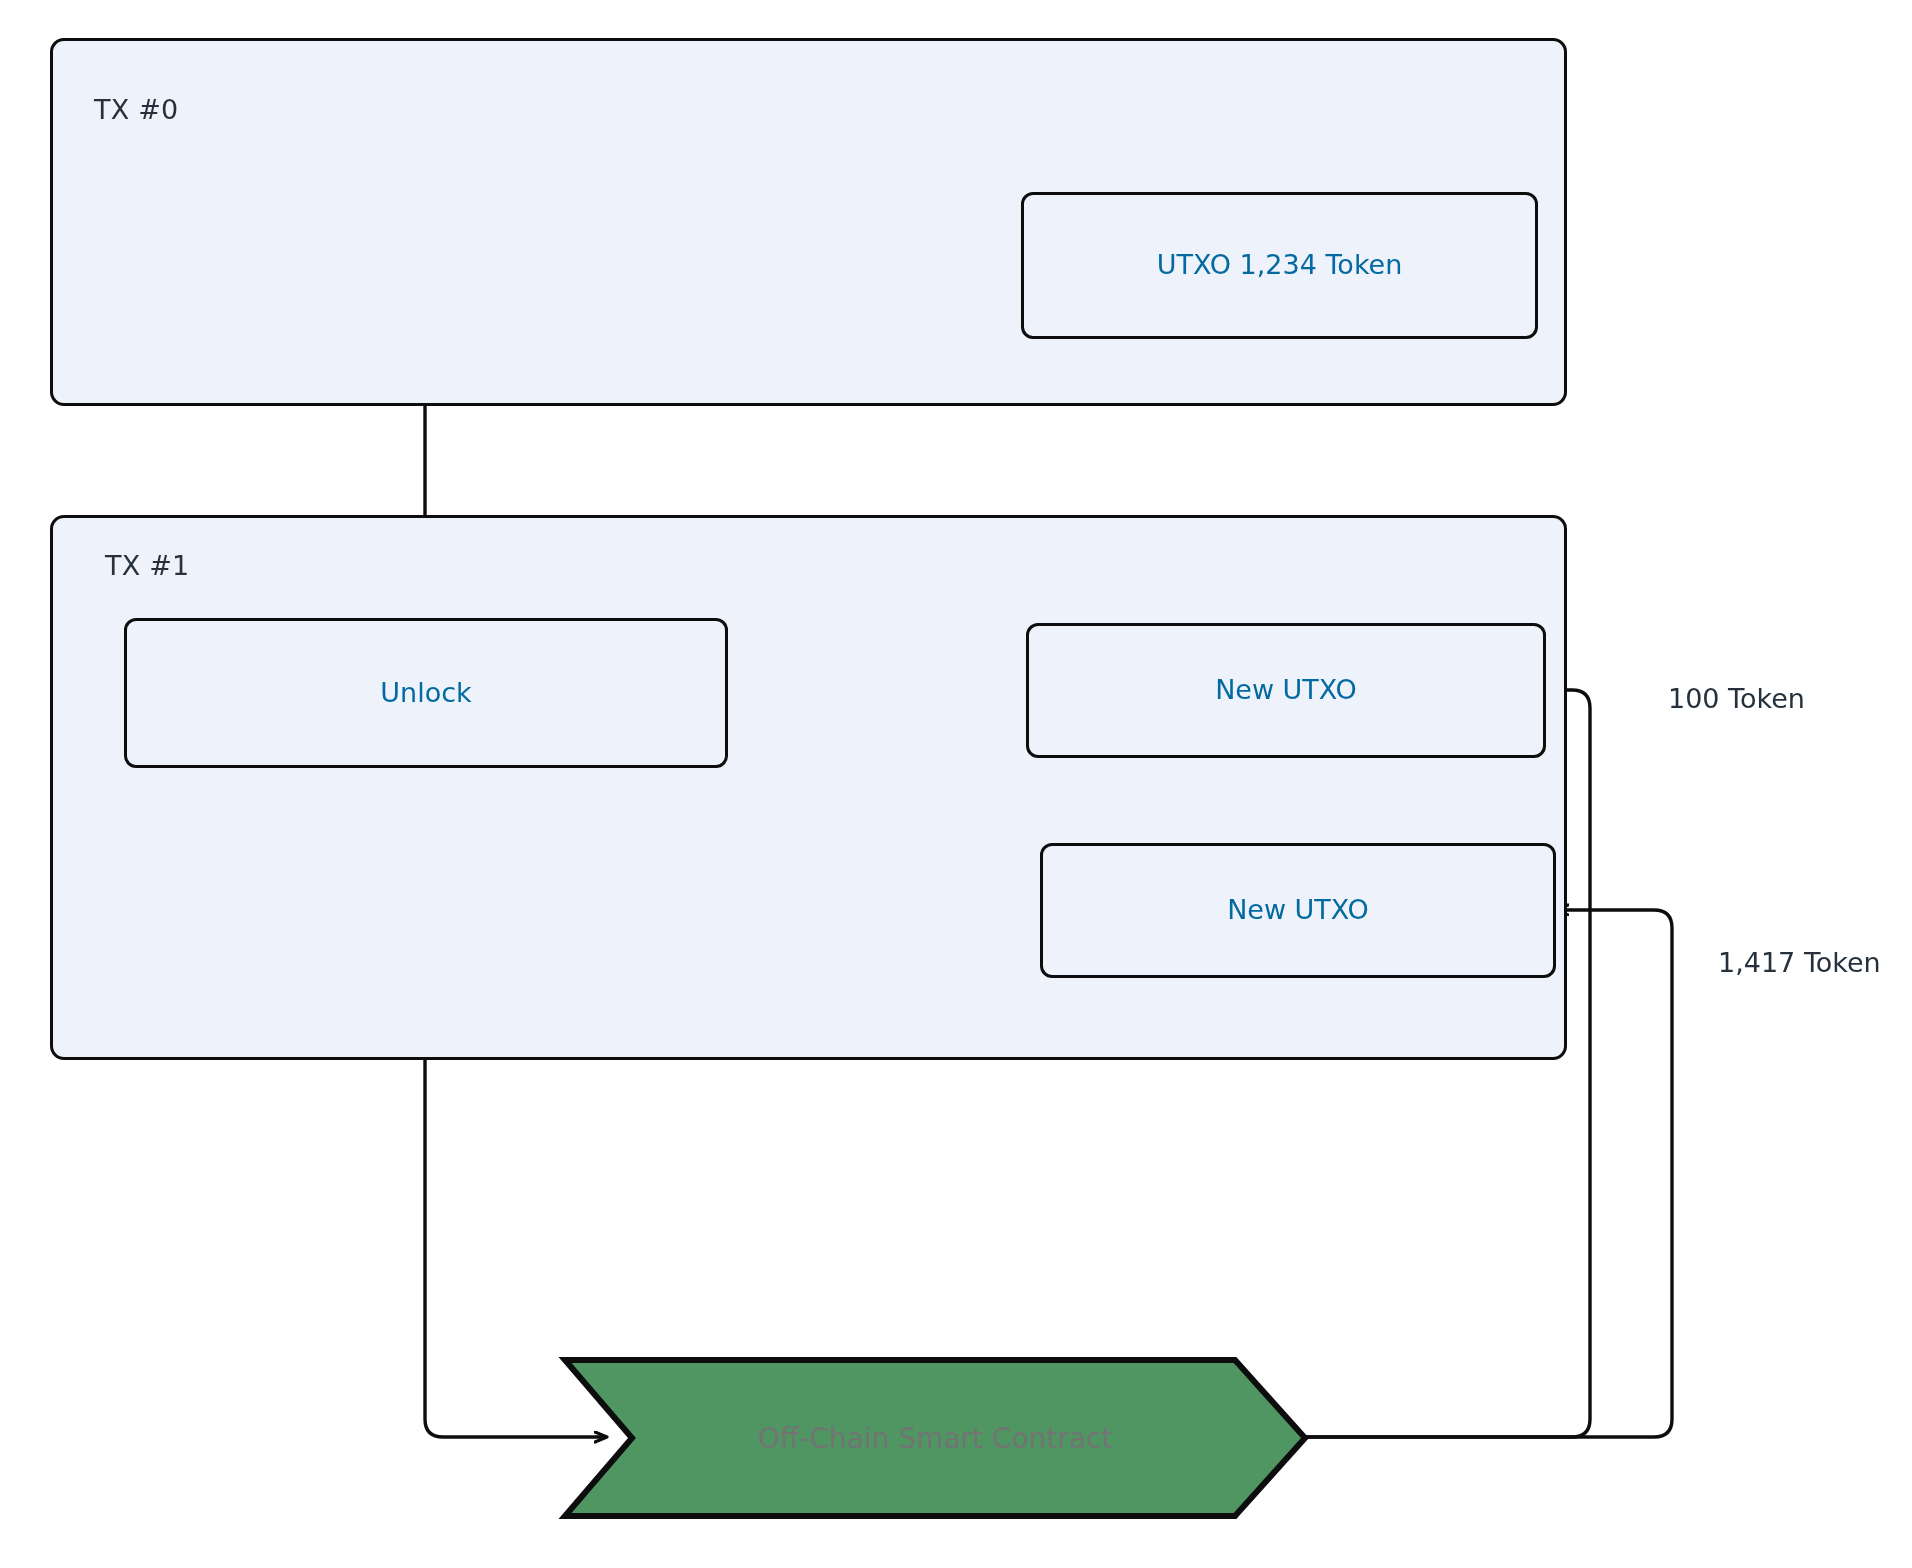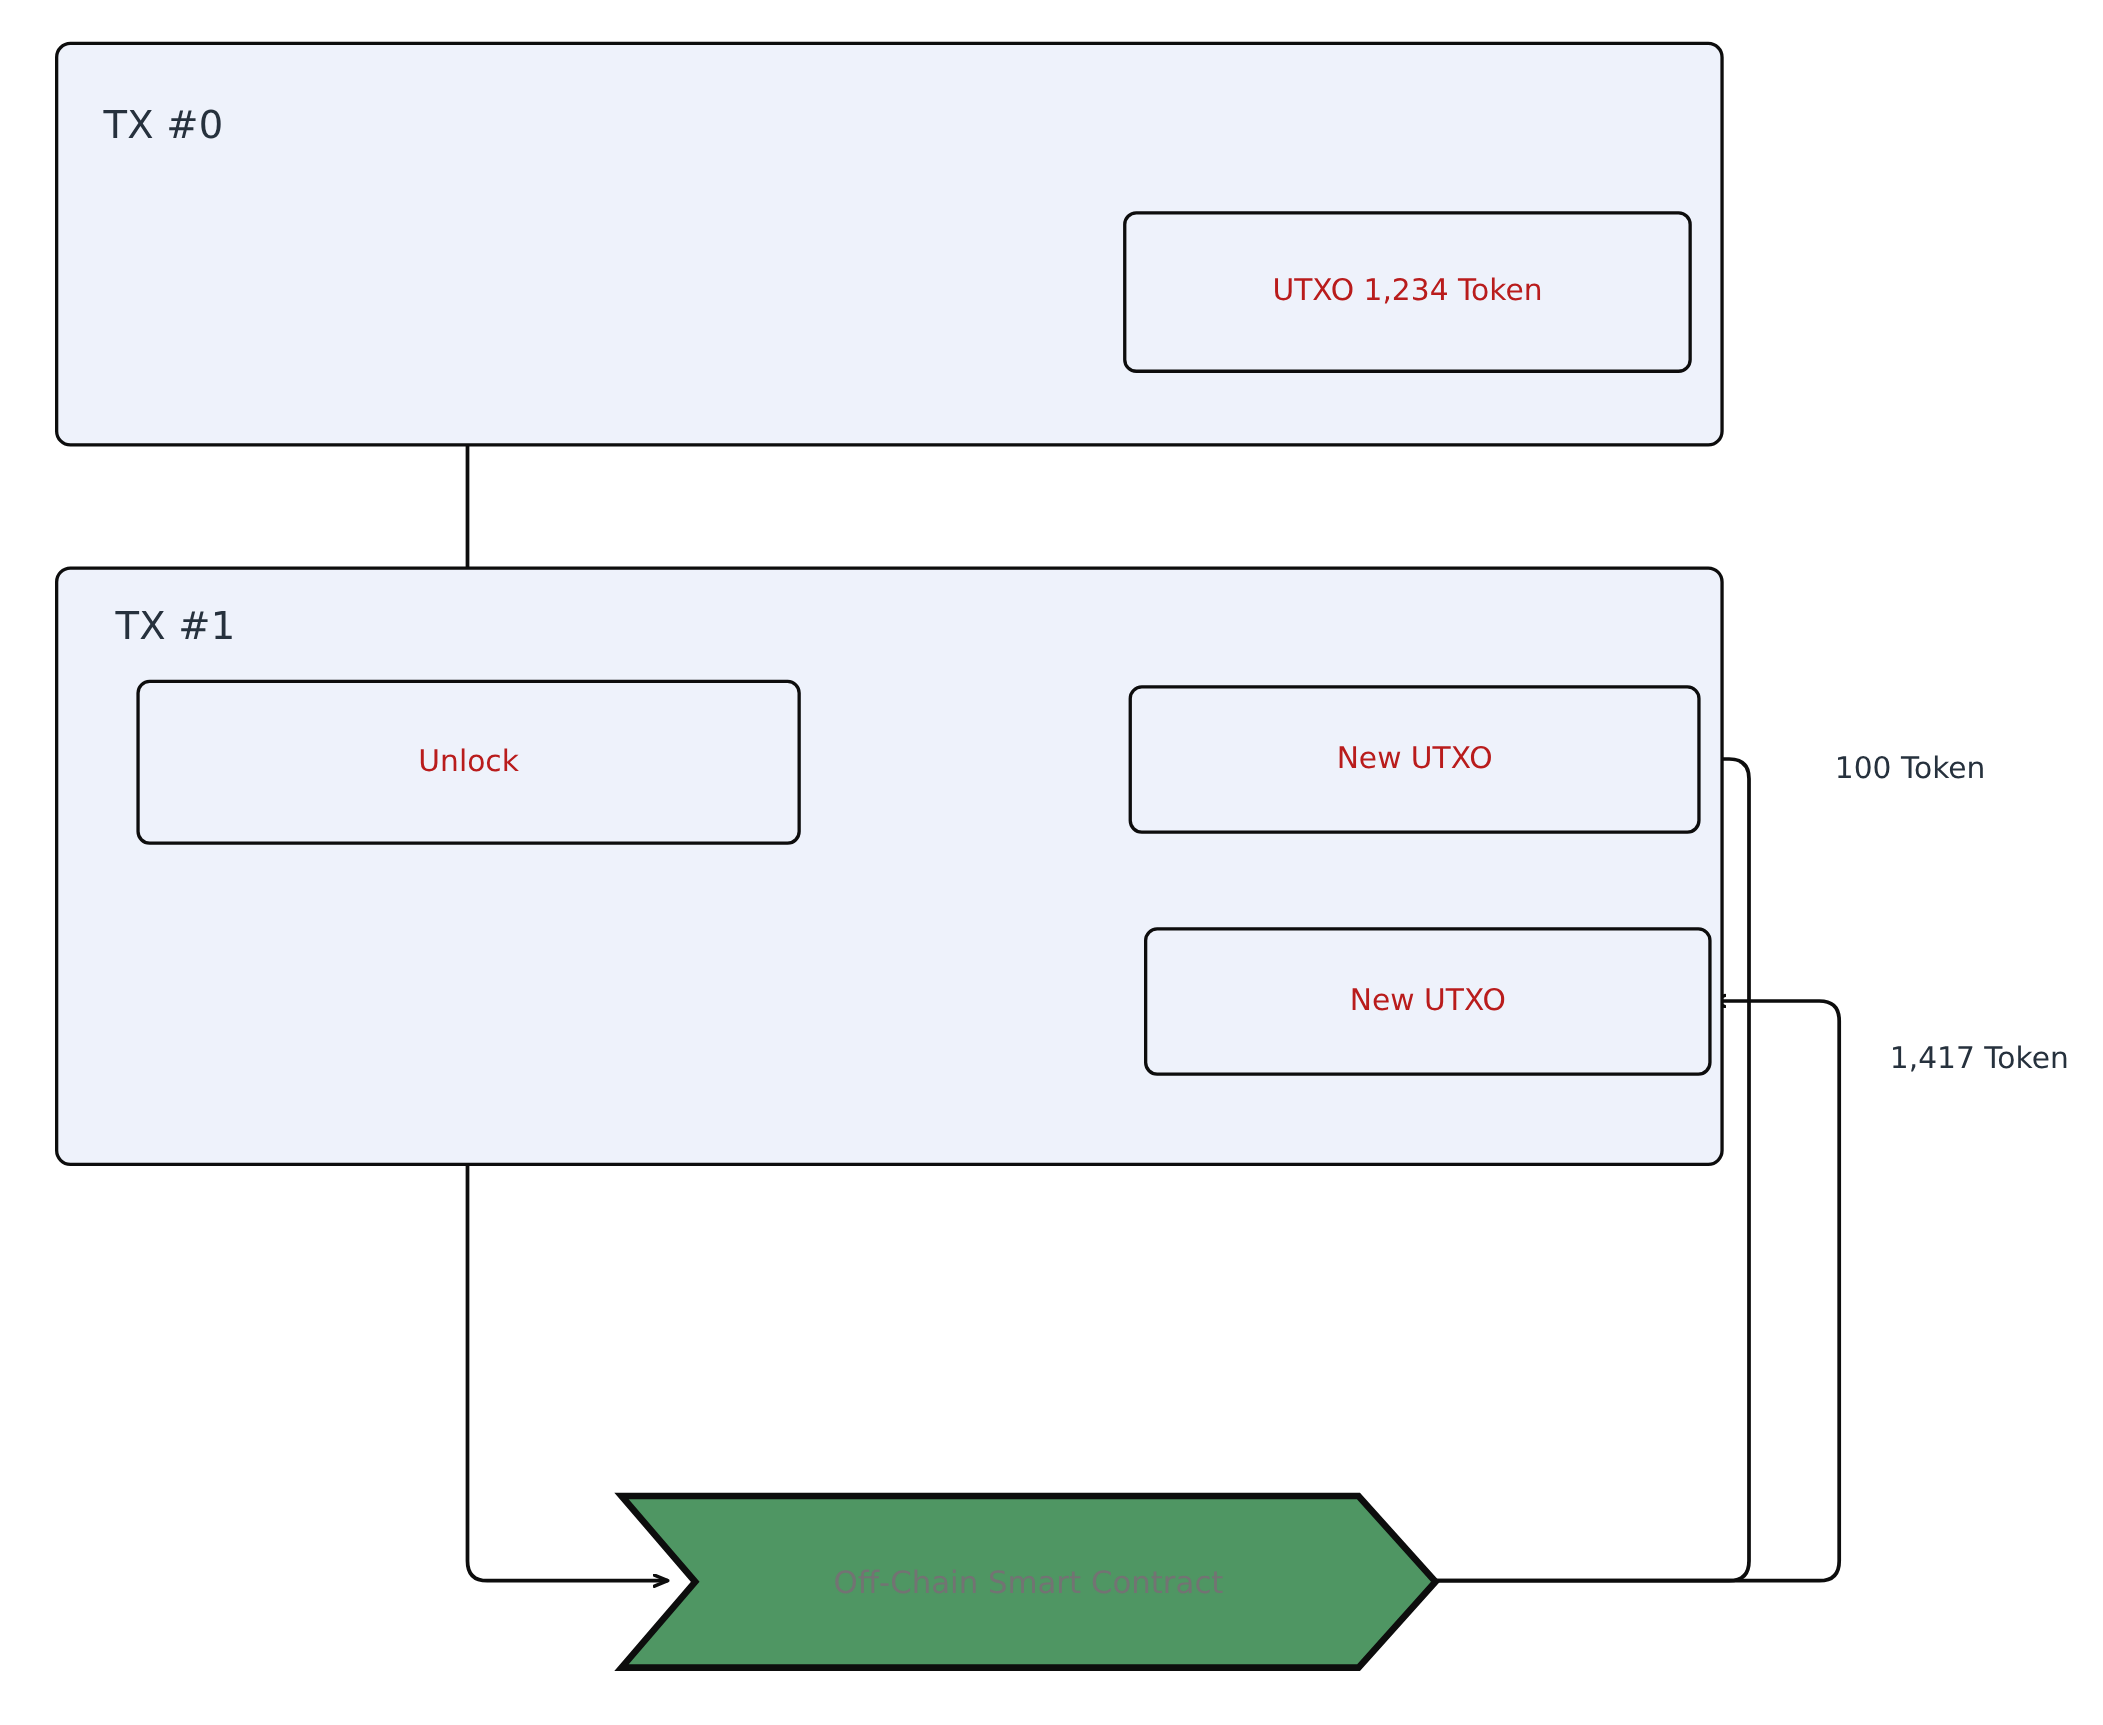--- a/index.html
+++ b/index.html
@@ -23,36 +23,36 @@
   }
   .tx-container {
     position: absolute;
     background: #eef2fb;
     border: 3px solid #0d0d0d;
     border-radius: 14px;
     box-sizing: border-box;
   }
   .tx-label {
     position: absolute;
-    font-size: 35px;
+    font-size: 27px;
     color: #26313d;
     letter-spacing: 0.2px;
     white-space: nowrap;
   }
   .node-box {
     position: absolute;
     background: #eef2fb;
     border: 3.5px solid #0d0d0d;
     border-radius: 12px;
     box-sizing: border-box;
     display: flex;
     flex-direction: column;
     align-items: center;
     justify-content: center;
-    color: #b91c1c;
+    color: #0369a1;
     font-size: 27px;
     line-height: 1.42;
     text-align: center;
   }
   .node-box .line2 {
     display: block;
   }
   .edge-label {
     position: absolute;
     font-size: 27px;

